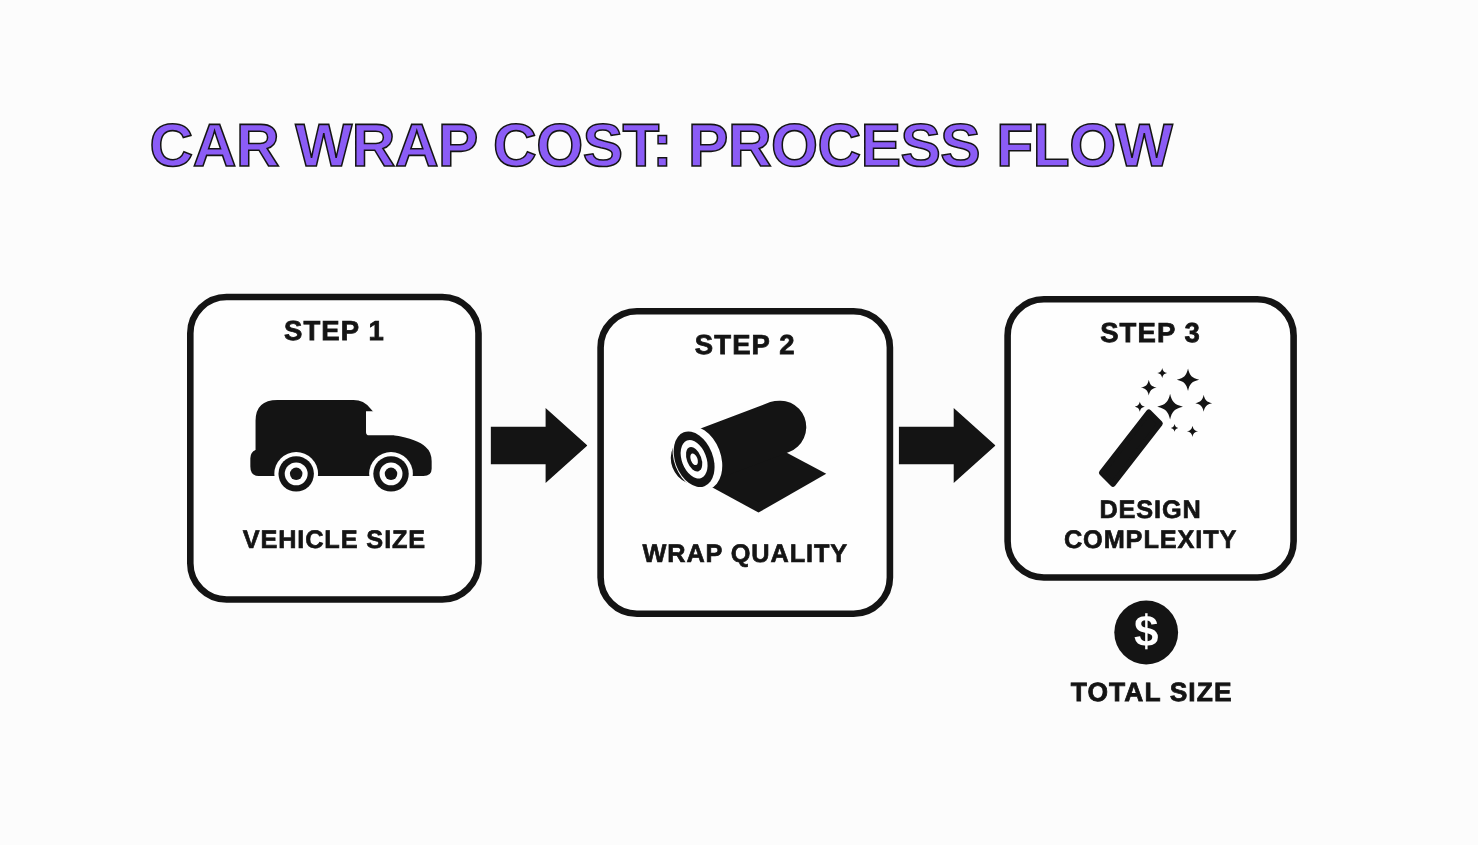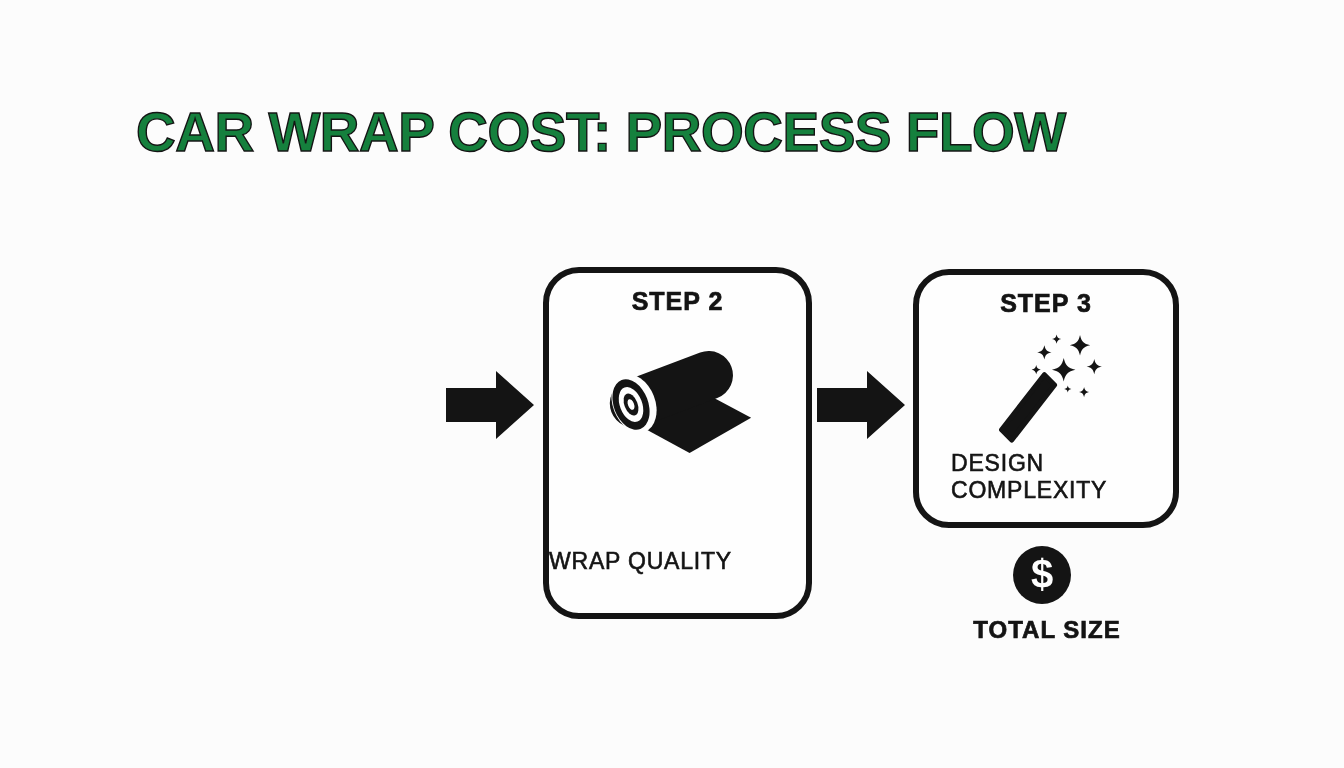--- a/index.html
+++ b/index.html
@@ -17,50 +17,50 @@
     left: 0; top: 0;
   }
   .title {
     position: absolute;
     left: 136px; top: 100px;
     font-size: 55px;
     font-weight: 900;
     letter-spacing: -0.5px;
     -webkit-text-stroke: 1.4px #141414;
     white-space: nowrap;
-    color: #15803d;
+    color: #8b5cf6;
   }
   .step-box {
     position: absolute;
     background: #fefefe;
     border: 6px solid #141414;
     border-radius: 36px;
   }
   .box-1 { left: 170px; top: 267px; width: 268px; height: 281px; }
-  .box-2 { left: 543px; top: 267px; width: 269px; height: 352px; }
+  .box-2 { left: 543px; top: 280px; width: 269px; height: 281px; }
   .box-3 { left: 913px; top: 269px; width: 266px; height: 259px; }
   .step-label {
     position: absolute;
     top: 14px; left: 0; right: 0;
     text-align: center;
     font-size: 25px;
     font-weight: 800;
     letter-spacing: 1px;
     -webkit-text-stroke: 0.7px #141414;
   }
   .step-icon { position: absolute; }
   .icon-van   { left: 44px; top: 76px; }
   .icon-roll  { left: 60px; top: 78px; }
   .icon-wand  { left: 79px; top: 58px; }
   .caption {
     position: absolute;
     left: 0; right: 0;
-    text-align: left;
+    text-align: center;
     font-size: 23px;
-    font-weight: 400;
+    font-weight: 700;
     letter-spacing: 0.8px;
     line-height: 1.18;
     -webkit-text-stroke: 0.6px #141414;
   }
   .caption-low  { bottom: 38px; }
   .caption-wrap {
     bottom: 18px;
     left: 50%;
     right: auto;
     transform: translateX(-50%);
@@ -97,20 +97,36 @@
     -webkit-text-stroke: 0.7px #141414;
   }
 </style>
 </head>
 <body>
 
 <div class="canvas">
 
   <h1 class="title">CAR WRAP COST: PROCESS FLOW</h1>
 
+  <div class="step-box box-1">
+    <div class="step-label">STEP 1</div>
+    <svg class="step-icon icon-van" width="180" height="102" viewBox="0 0 190 105" aria-hidden="true">
+      <path fill="#141414" d="M16,87 Q8,87 8,78 L8,70 Q8,64 13,62 L13,34 Q13,14 34,14 L107,14 Q117,14 123,22 L146,48 Q169,52 176,59 Q182,64 182,73 L182,80 Q182,87 174,87 Z"></path>
+      <path fill="#fefefe" d="M119,25 L134,25 Q139,25 141,29 L150,44 Q152,48 147,48 L122,48 Q119,48 119,45 Z"></path>
+      <circle cx="52" cy="85" r="21" fill="#fefefe"></circle>
+      <circle cx="143" cy="85" r="21" fill="#fefefe"></circle>
+      <circle cx="52" cy="85" r="17" fill="#141414"></circle>
+      <circle cx="143" cy="85" r="17" fill="#141414"></circle>
+      <circle cx="52" cy="85" r="11" fill="#fefefe"></circle>
+      <circle cx="143" cy="85" r="11" fill="#fefefe"></circle>
+      <circle cx="52" cy="85" r="6" fill="#141414"></circle>
+      <circle cx="143" cy="85" r="6" fill="#141414"></circle>
+    </svg>
+    <div class="caption caption-low">VEHICLE SIZE</div>
+  </div>
 
   <svg class="flow-arrow arrow-1" viewBox="0 0 88 78" aria-hidden="true">
     <polygon fill="#141414" points="0,22 50,22 50,5 88,39 50,73 50,56 0,56"></polygon>
   </svg>
 
   <div class="step-box box-2">
     <div class="step-label">STEP 2</div>
     <svg class="step-icon icon-roll" width="148" height="106" viewBox="0 0 145 105" aria-hidden="true">
       <polygon fill="#141414" points="93,41 140,66 79,101 33,76"></polygon>
       <line x1="24" y1="52" x2="98" y2="24" stroke="#141414" stroke-width="48" stroke-linecap="round"></line>

